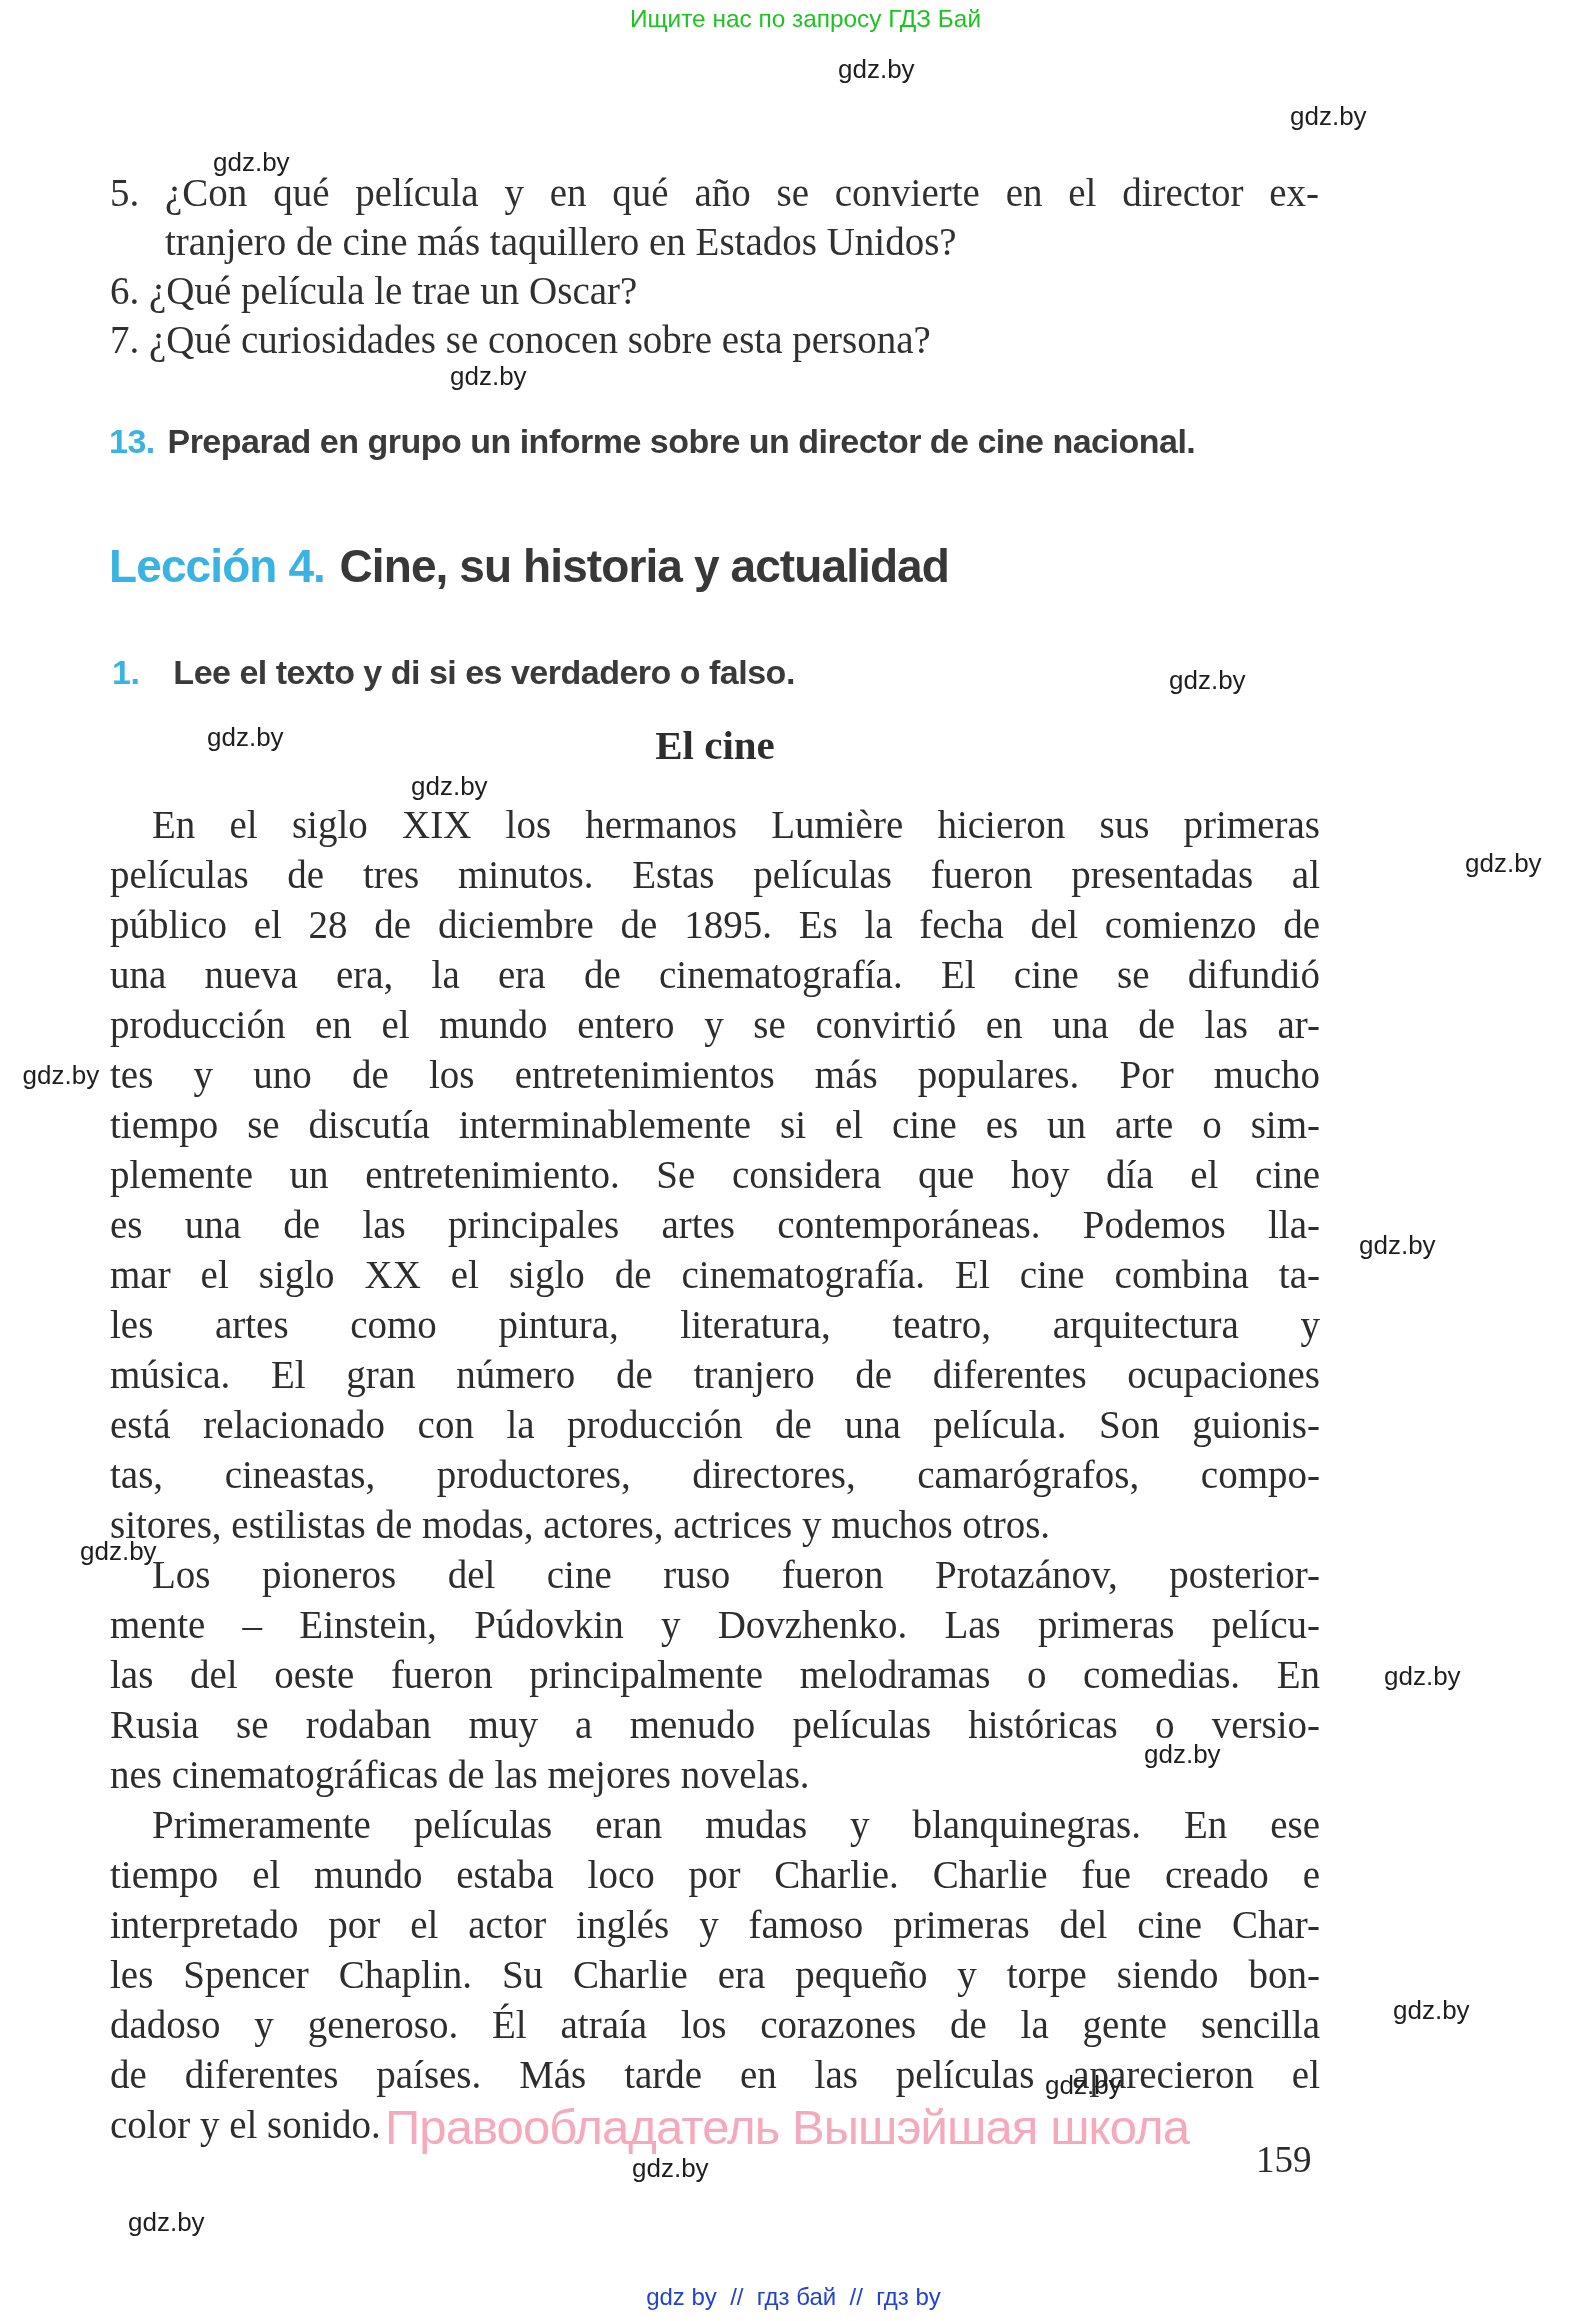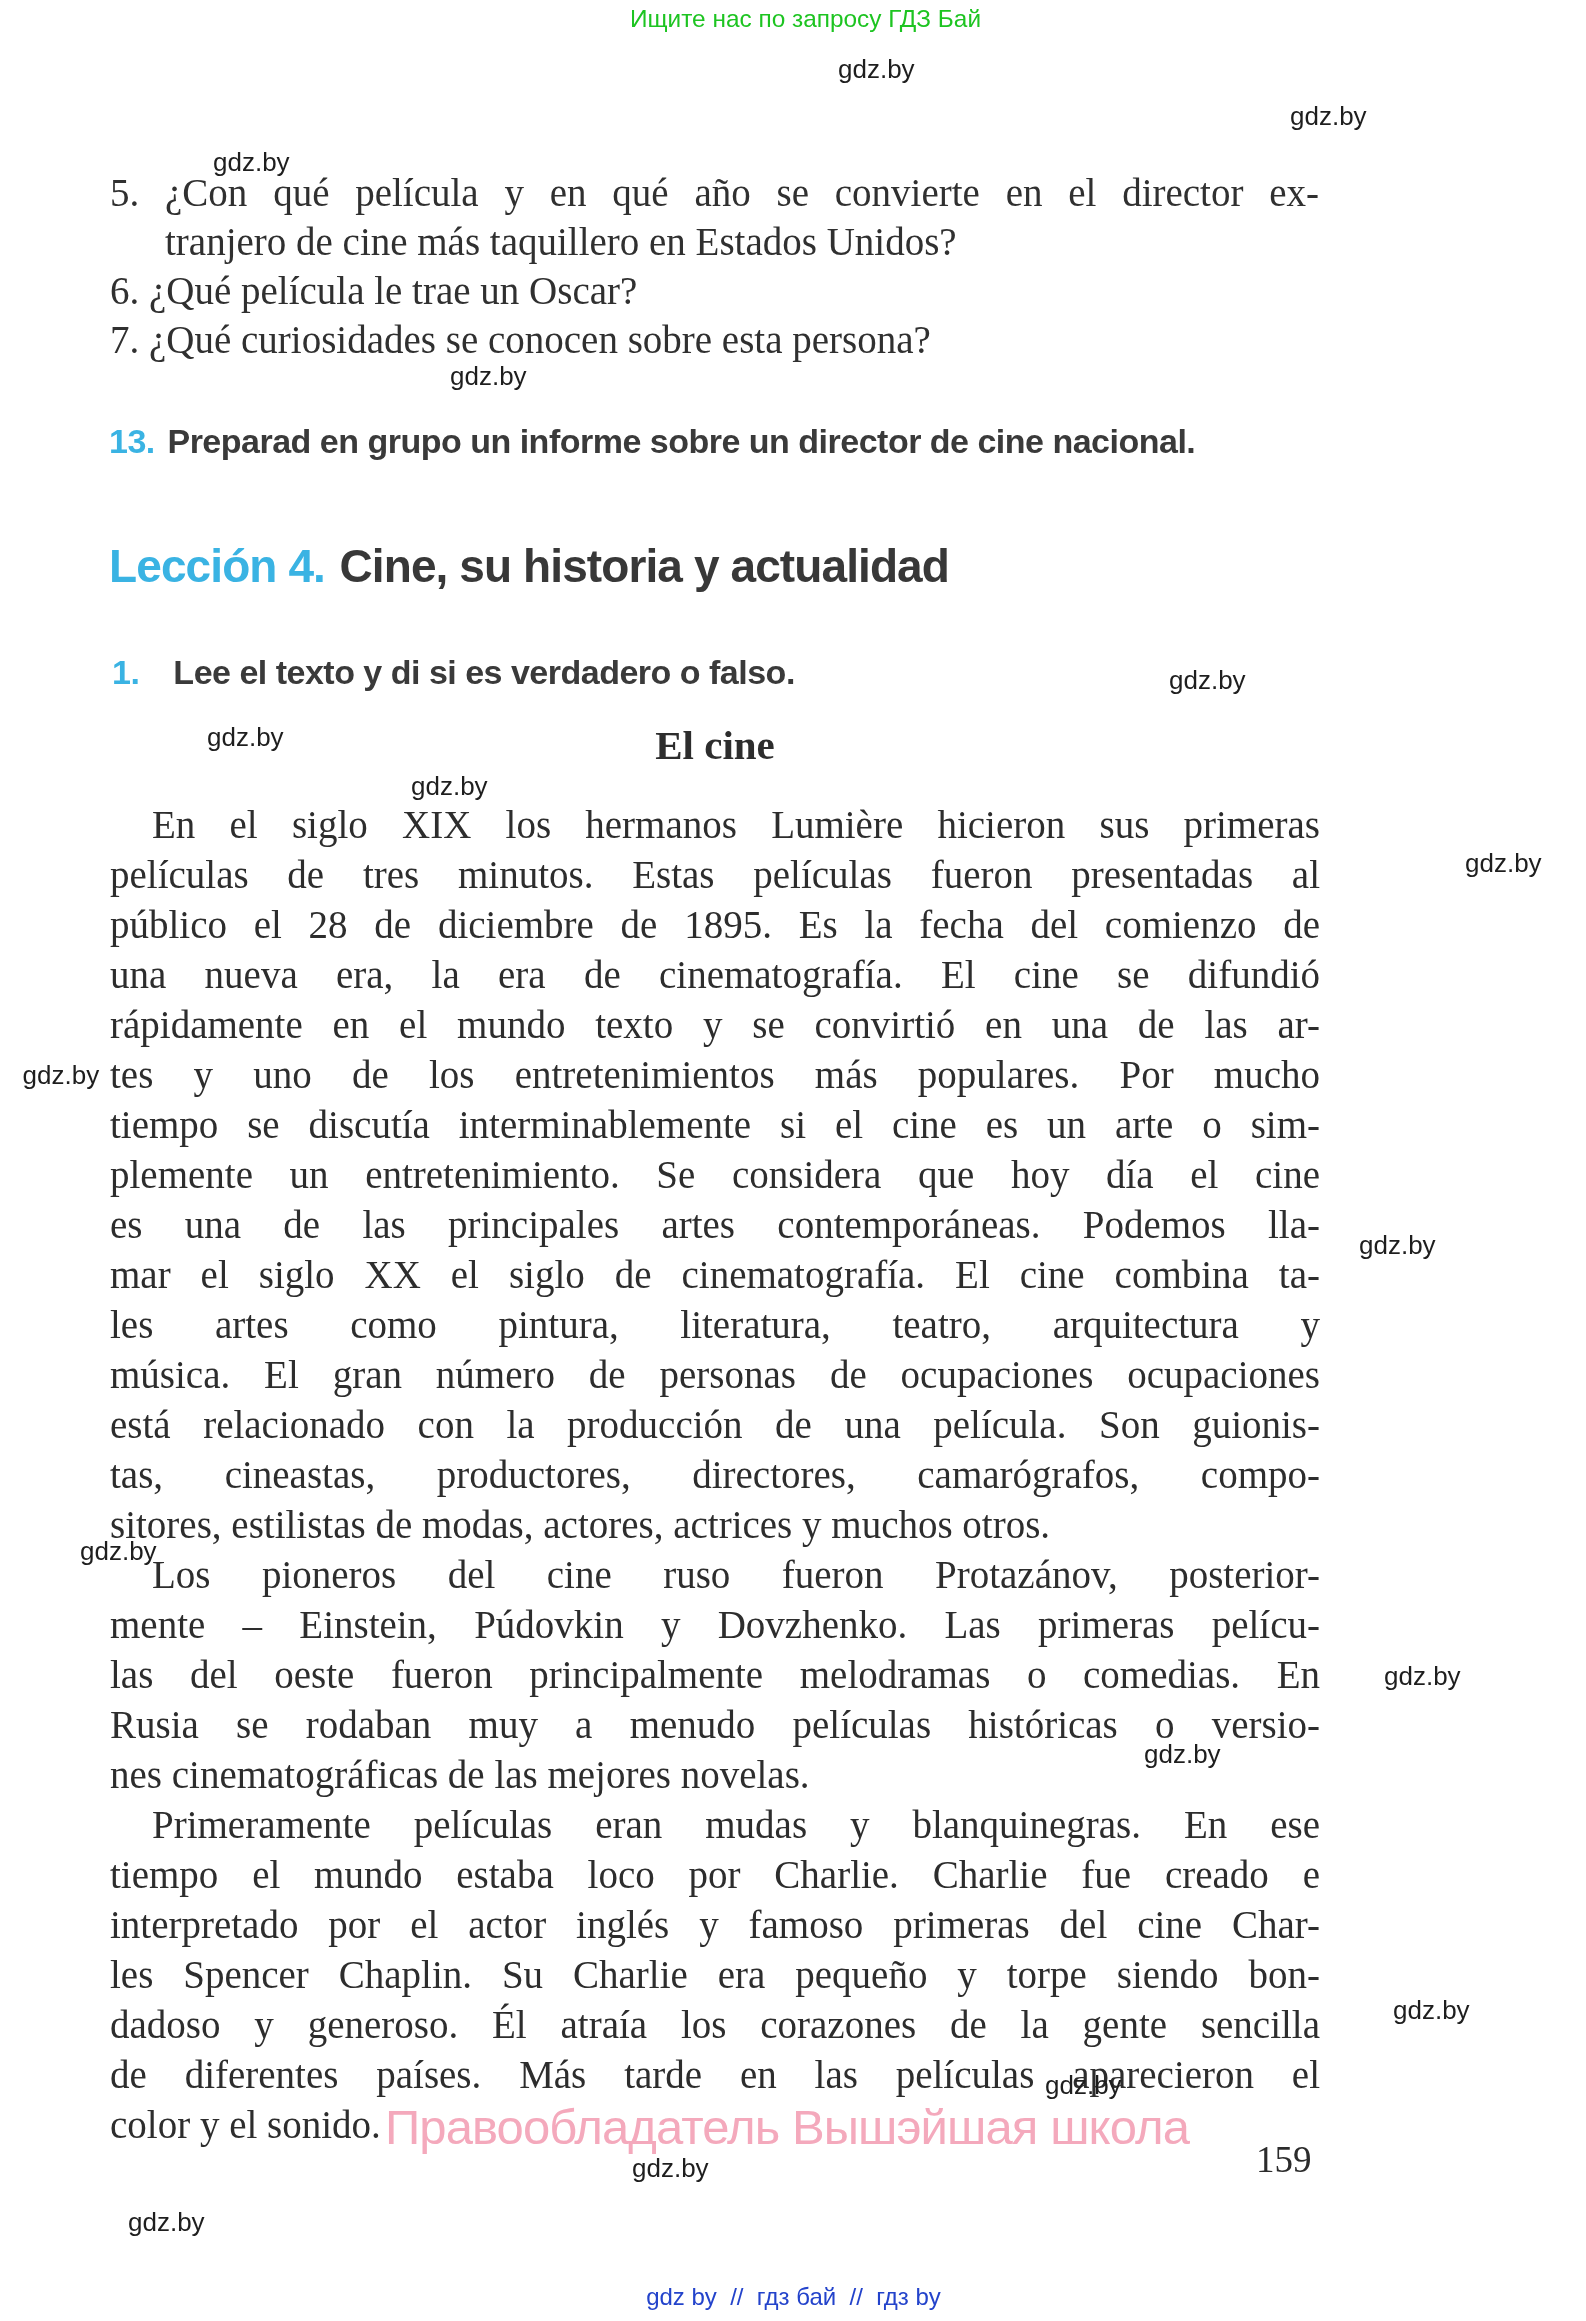--- a/index.html
+++ b/index.html
@@ -67,28 +67,28 @@
     <span class="num">1.</span><span>Lee el texto y di si es verdadero o falso.</span>
   </div>
 
   <div class="atitle">El cine</div>
 
   <div class="alines">
       <div class="tline just ind">En el siglo XIX los hermanos Lumière hicieron sus primeras</div>
       <div class="tline just">películas de tres minutos. Estas películas fueron presentadas al</div>
       <div class="tline just">público el 28 de diciembre de 1895. Es la fecha del comienzo de</div>
       <div class="tline just">una nueva era, la era de cinematografía. El cine se difundió</div>
-      <div class="tline just">rápidamente en el mundo texto y se convirtió en una de las ar-</div>
+      <div class="tline just">producción en el mundo entero y se convirtió en una de las ar-</div>
       <div class="tline just">tes y uno de los entretenimientos más populares. Por mucho</div>
       <div class="tline just">tiempo se discutía interminablemente si el cine es un arte o sim-</div>
       <div class="tline just">plemente un entretenimiento. Se considera que hoy día el cine</div>
       <div class="tline just">es una de las principales artes contemporáneas. Podemos lla-</div>
       <div class="tline just">mar el siglo XX el siglo de cinematografía. El cine combina ta-</div>
       <div class="tline just">les artes como pintura, literatura, teatro, arquitectura y</div>
-      <div class="tline just">música. El gran número de personas de ocupaciones ocupaciones</div>
+      <div class="tline just">música. El gran número de tranjero de diferentes ocupaciones</div>
       <div class="tline just">está relacionado con la producción de una película. Son guionis-</div>
       <div class="tline just">tas, cineastas, productores, directores, camarógrafos, compo-</div>
       <div class="tline">sitores, estilistas de modas, actores, actrices y muchos otros.</div>
       <div class="tline just ind">Los pioneros del cine ruso fueron Protazánov, posterior-</div>
       <div class="tline just">mente – Einstein, Púdovkin y Dovzhenko. Las primeras pelícu-</div>
       <div class="tline just">las del oeste fueron principalmente melodramas o comedias. En</div>
       <div class="tline just">Rusia se rodaban muy a menudo películas históricas o versio-</div>
       <div class="tline">nes cinematográficas de las mejores novelas.</div>
       <div class="tline just ind">Primeramente películas eran mudas y blanquinegras. En ese</div>
       <div class="tline just">tiempo el mundo estaba loco por Charlie. Charlie fue creado e</div>

